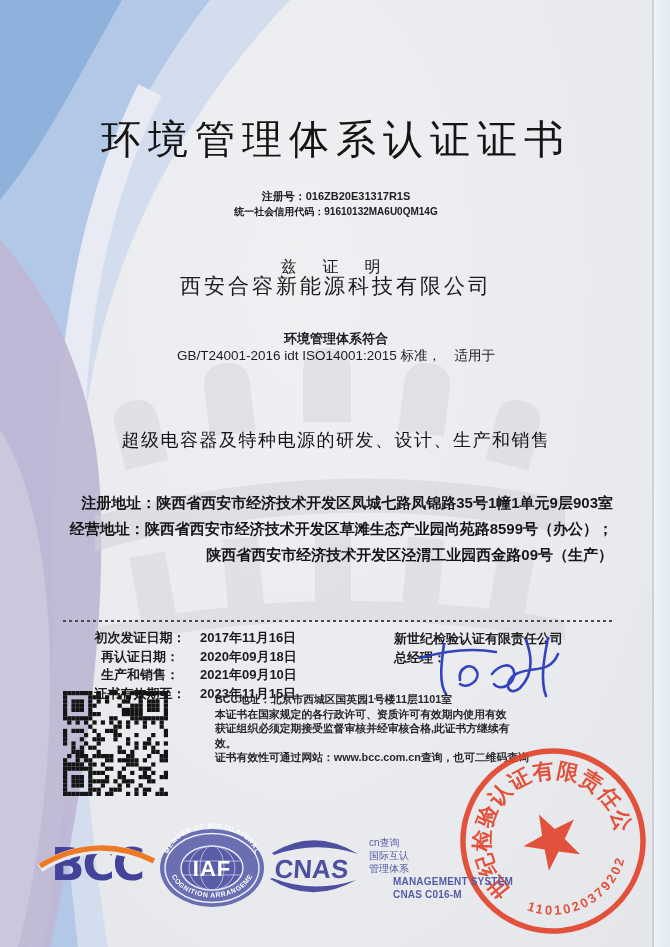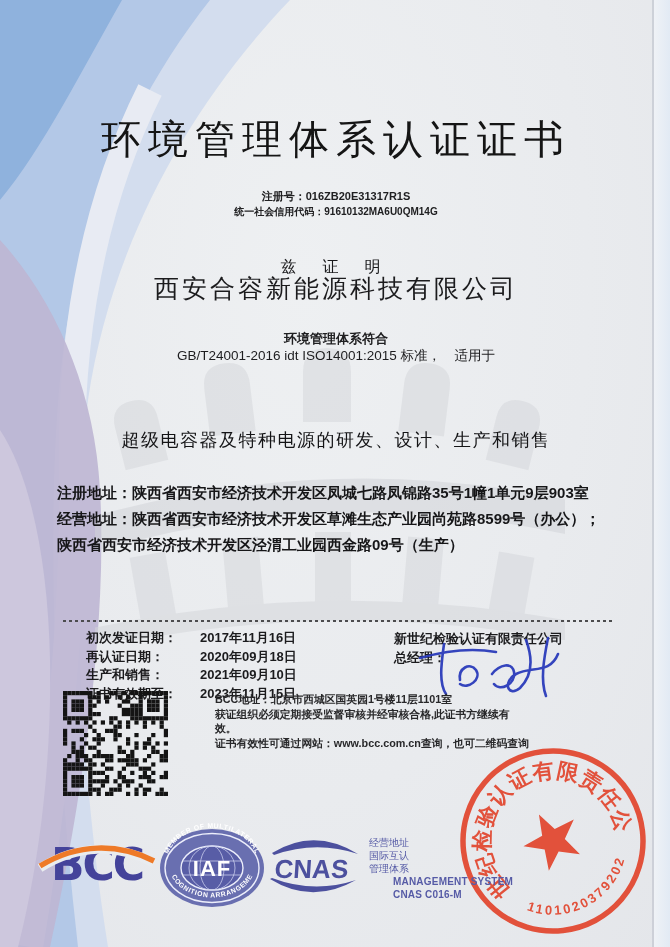--- a/index.html
+++ b/index.html
@@ -11,30 +11,30 @@
   svg{display:block;}
   .bg-svg{position:absolute;left:0;top:0;}
   .watermark{position:absolute;left:95px;top:348px;opacity:.55;}
   .edge-line{position:absolute;left:652px;top:0;width:2px;height:947px;background:#c7cbd3;opacity:.8;}
   .edge-strip{position:absolute;left:654px;top:0;width:16px;height:947px;background:linear-gradient(90deg,#eff2f6,#e2eaf4);}
   .center-line{position:absolute;left:62px;width:548px;text-align:center;}
   .title{top:112px;font-family:"Liberation Serif", serif;font-size:40px;letter-spacing:7px;color:#151515;font-weight:500;}
   .reg-line{top:189px;font-size:11px;font-weight:bold;color:#202022;}
   .credit-line{top:205px;font-size:10px;font-weight:bold;color:#202022;}
   .certify{top:233px;font-family:"Liberation Serif", serif;font-size:16px;letter-spacing:11px;color:#1a1a1c;margin-top:24px;}
-  .company{top:272px;font-family:"Liberation Serif", serif;font-size:25px;letter-spacing:3px;color:#1b1b1d;}
+  .company{top:272px;font-family:"Liberation Serif", serif;font-size:21px;letter-spacing:3px;color:#1b1b1d;}
   .sys-line{top:330px;font-size:13px;font-weight:bold;color:#202022;}
   .std-line{top:347px;font-size:13.5px;color:#1d1d1f;}
   .scope{top:428px;font-family:"Liberation Serif", serif;font-size:18px;letter-spacing:1.5px;color:#141416;font-weight:500;}
-  .addr-block{position:absolute;left:57px;top:480px;width:556px;text-align:left;
+  .addr-block{position:absolute;left:57px;top:490px;width:556px;text-align:right;
     font-size:15px;font-weight:bold;line-height:26px;color:#161618;}
   .dashed{position:absolute;left:63px;top:620px;width:549px;height:2px;
     background-image:repeating-linear-gradient(90deg,#4c4c4e 0 3px,transparent 3px 6px);}
   .dates{position:absolute;left:86px;top:629px;font-size:13px;font-weight:bold;line-height:18.5px;color:#1b1b1d;}
-  .date-label{display:inline-block;width:108px;text-align:left;}
+  .date-label{display:inline-block;width:108px;text-align:center;}
   .date-value{margin-left:6px;}
   .issuer{position:absolute;left:394px;top:629px;font-size:13px;font-weight:bold;line-height:19px;color:#1b1b1d;}
   .signature{position:absolute;left:408px;top:628px;}
   .footnotes{position:absolute;left:181px;top:692px;width:315px;font-size:10.8px;line-height:14.6px;color:#28282a;font-weight:700;margin-left:34px;}
   .qr{position:absolute;left:63px;top:691px;}
   .seal{position:absolute;left:452px;top:740px;transform:rotate(-28deg);opacity:.93;}
   .logo-bcc{position:absolute;left:38px;top:832px;}
   .logo-iaf{position:absolute;left:156px;top:820px;}
   .logo-cnas{position:absolute;left:264px;top:834px;}
   .acc-text{position:absolute;left:369px;top:836px;color:#565ba6;font-size:10px;line-height:13px;}
@@ -409,20 +409,21 @@
         <rect x="63.0" y="100.8" width="4.2" height="4.2"></rect>
         <rect x="71.4" y="100.8" width="4.2" height="4.2"></rect>
         <rect x="79.8" y="100.8" width="4.2" height="4.2"></rect>
         <rect x="92.4" y="100.8" width="4.2" height="4.2"></rect>
         <rect x="96.6" y="100.8" width="4.2" height="4.2"></rect>
         <rect x="100.8" y="100.8" width="4.2" height="4.2"></rect>
       </g>
     </svg>
   <div class="footnotes">
     <div>BCC地址：北京市西城区国英园1号楼11层1101室</div>
+    <div>本证书在国家规定的各行政许可、资质许可有效期内使用有效</div>
     <div>获证组织必须定期接受监督审核并经审核合格,此证书方继续有效。</div>
     <div>证书有效性可通过网站：www.bcc.com.cn查询，也可二维码查询</div>
   </div>
 
   <svg class="seal" width="202" height="202" viewBox="0 0 202 202">
     <g transform="translate(1,1)">
       <circle cx="100" cy="100" r="90" fill="none" stroke="#e2462e" stroke-width="5.5"></circle>
       <path id="sealTop" d="M 42,128 A 64,64 0 1 1 158,128" fill="none"></path>
       <text font-size="21.5" font-weight="bold" fill="#e2462e" letter-spacing="1">
         <textPath href="#sealTop" startOffset="50%" text-anchor="middle">新世纪检验认证有限责任公司</textPath>
@@ -462,20 +463,20 @@
     </text>
   </svg>
 
   <svg class="logo-cnas" width="100" height="66" viewBox="0 0 100 66">
     <path d="M8,19 Q50,-7 94,20 Q52,6 10,21 Z" fill="#4c509e"></path>
     <path d="M6,45 Q48,71 92,46 Q50,60 8,44 Z" fill="#4c509e"></path>
     <text x="50" y="44" text-anchor="middle" font-size="26" font-weight="bold" fill="#4c509e" transform="skewX(-4)">CNAS</text>
   </svg>
 
   <div class="acc-text">
-    <div>经营地址</div>
+    <div>cn查询</div>
     <div>国际互认</div>
     <div>管理体系</div>
     <div class="en">MANAGEMENT SYSTEM</div>
     <div class="en">CNAS C016-M</div>
   </div>
 
 </div>
 
 </body></html>

